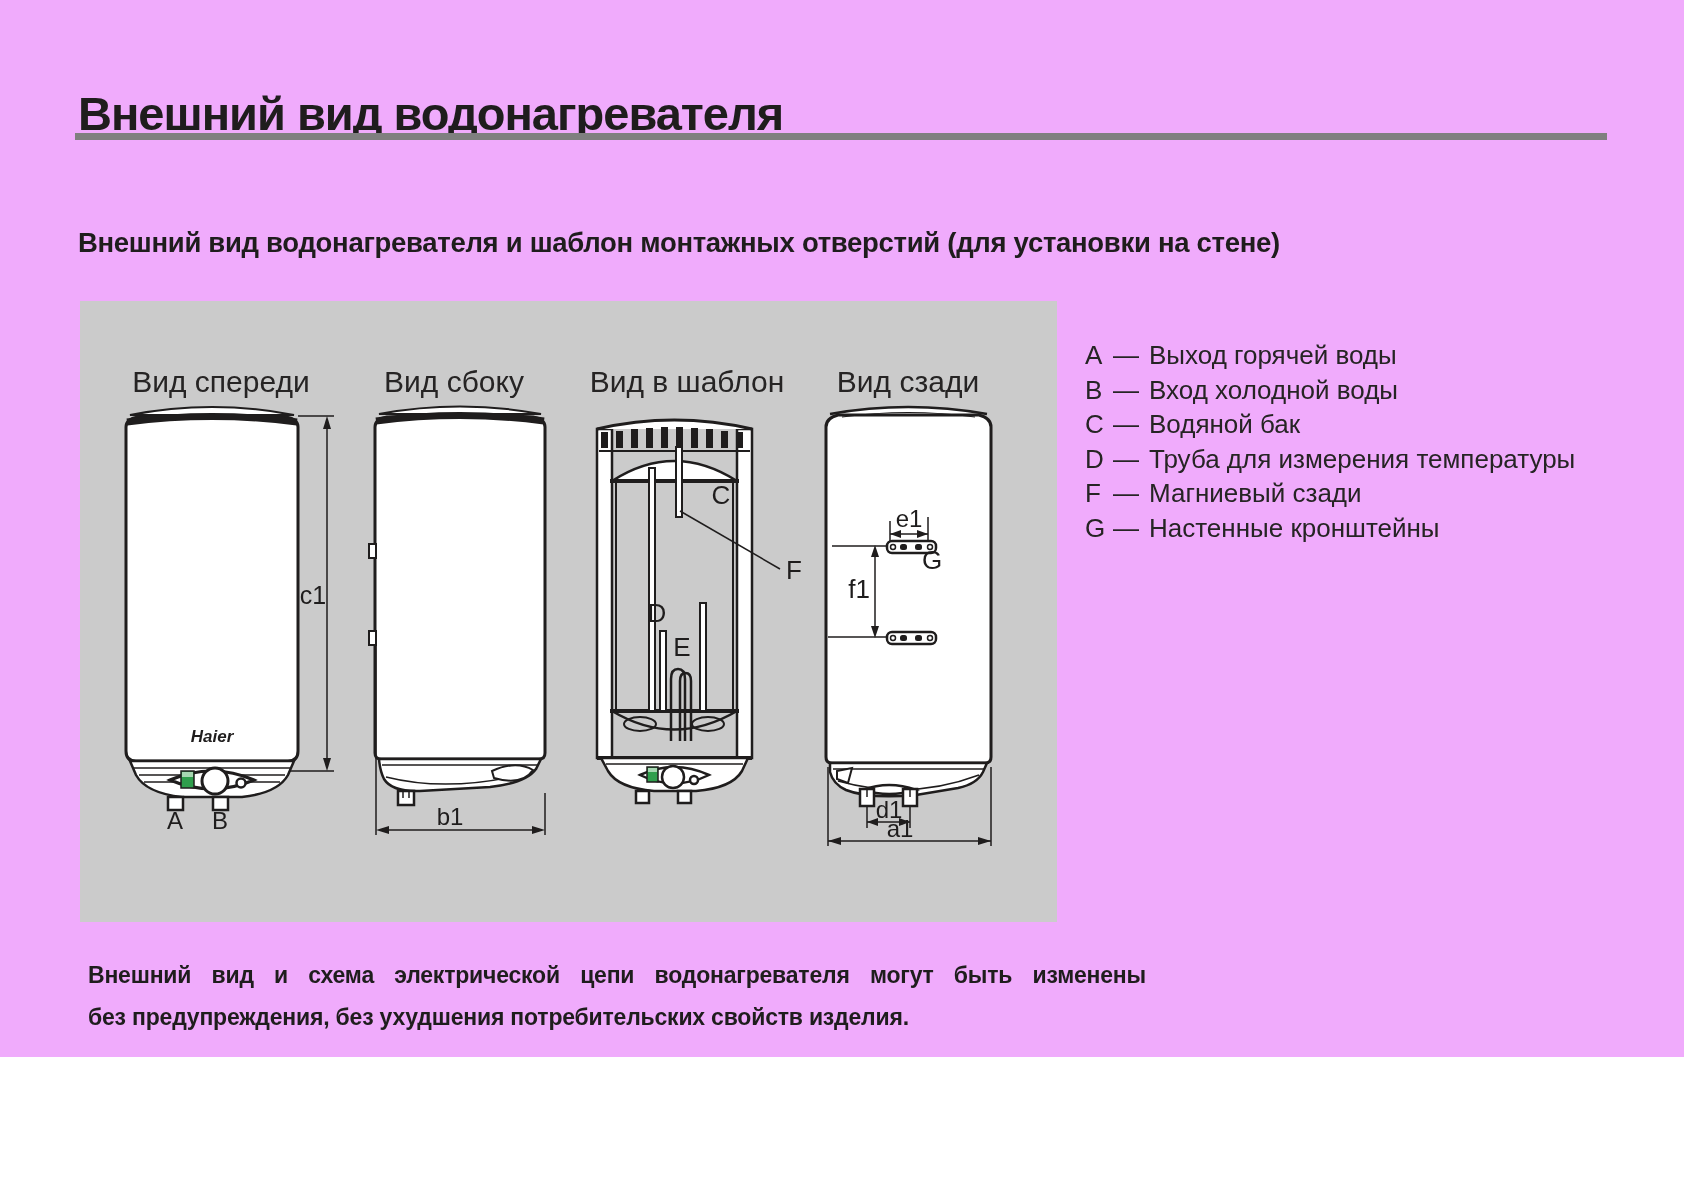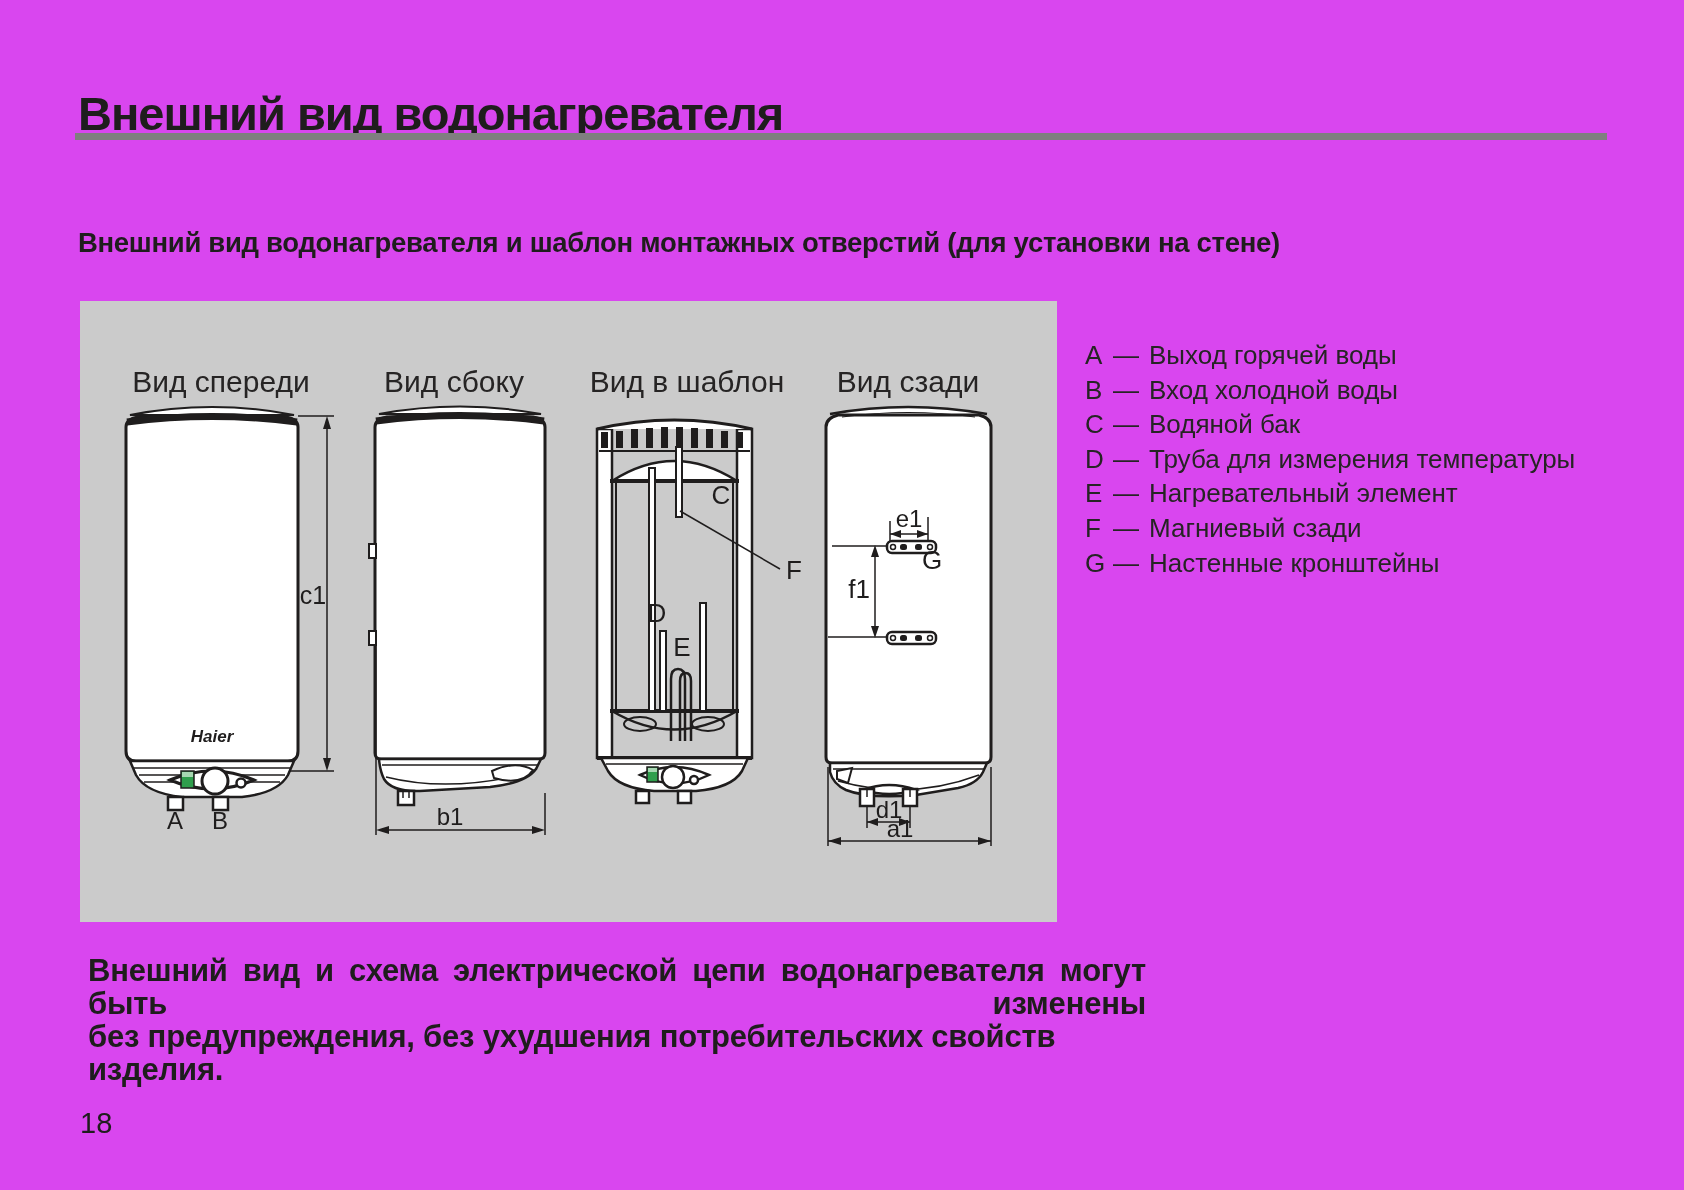--- a/index.html
+++ b/index.html
@@ -1,32 +1,32 @@
 <!DOCTYPE html>
 <html><head>
 <meta charset="utf-8">
 <style>
   html,body{margin:0;padding:0;background:#ffffff;}
-  .page{position:relative;width:1684px;height:1190px;background:#d946ef;overflow:hidden;
+  .page{position:relative;width:1684px;height:1057px;background:#f0abfc;overflow:hidden;
         font-family:"Liberation Sans", sans-serif;color:#1f1d1d;}
   .doc-title{position:absolute;left:78px;top:55px;font-size:47px;font-weight:bold;
              letter-spacing:-1px;white-space:nowrap;}
   .title-rule{position:absolute;left:75px;top:133px;width:1532px;height:7px;background:#7f7f7f;}
   .doc-subtitle{position:absolute;left:78px;top:204px;font-size:27.5px;font-weight:bold;
                 letter-spacing:-0.3px;white-space:nowrap;}
   .panel{position:absolute;left:80px;top:301px;width:977px;height:621px;background:#cbcbcb;}
   .view-title{position:absolute;top:64px;transform:translateX(-50%);font-size:30px;
               color:#262424;white-space:nowrap;}
   .drawing-svg{position:absolute;left:0;top:0;}
   .legend{position:absolute;left:1085px;top:340px;font-size:26px;color:#262424;}
   .legend-row{height:34.6px;white-space:nowrap;}
   .legend-letter{display:inline-block;min-width:26px;}
   .legend-sep{display:inline-block;margin:0 10px 0 2px;}
-  .note{position:absolute;left:88px;top:954px;width:1058px;font-size:31px;
-        font-weight:bold;line-height:33px;letter-spacing:-0.2px;}
+  .note{position:absolute;left:88px;top:954px;width:1058px;font-size:23px;
+        font-weight:bold;line-height:42px;letter-spacing:-0.2px;}
   .note-line1{text-align:justify;text-align-last:justify;}
   .page-number{position:absolute;left:80px;top:1107px;font-size:29px;}
   svg text{font-family:"Liberation Sans", sans-serif;fill:#1f1d1d;}
 </style>
 </head>
 <body>
 
 <div class="page">
 
   <h1 class="doc-title">Внешний вид водонагревателя</h1>
@@ -205,21 +205,20 @@
       <text x="809" y="517" font-size="24" text-anchor="middle">d1</text>
       <text x="820" y="536" font-size="24" text-anchor="middle">a1</text>
     </svg>
   </div>
 
   <div class="legend">
     <div class="legend-row"><span class="legend-letter">A</span><span class="legend-sep">—</span><span>Выход горячей воды</span></div>
     <div class="legend-row"><span class="legend-letter">B</span><span class="legend-sep">—</span><span>Вход холодной воды</span></div>
     <div class="legend-row"><span class="legend-letter">C</span><span class="legend-sep">—</span><span>Водяной бак</span></div>
     <div class="legend-row"><span class="legend-letter">D</span><span class="legend-sep">—</span><span>Труба для измерения температуры</span></div>
-    <div class="legend-row"><span class="legend-letter">E</span><span class="legend-sep">—</span><span>Нагревательный элемент</span></div>
     <div class="legend-row"><span class="legend-letter">F</span><span class="legend-sep">—</span><span>Магниевый сзади</span></div>
     <div class="legend-row"><span class="legend-letter">G</span><span class="legend-sep">—</span><span>Настенные кронштейны</span></div>
   </div>
 
   <div class="note">
     <div class="note-line1">Внешний вид и схема электрической цепи водонагревателя могут быть изменены</div>
     <div class="note-line2">без предупреждения, без ухудшения потребительских свойств изделия.</div>
   </div>
 
   <div class="page-number">18</div>

